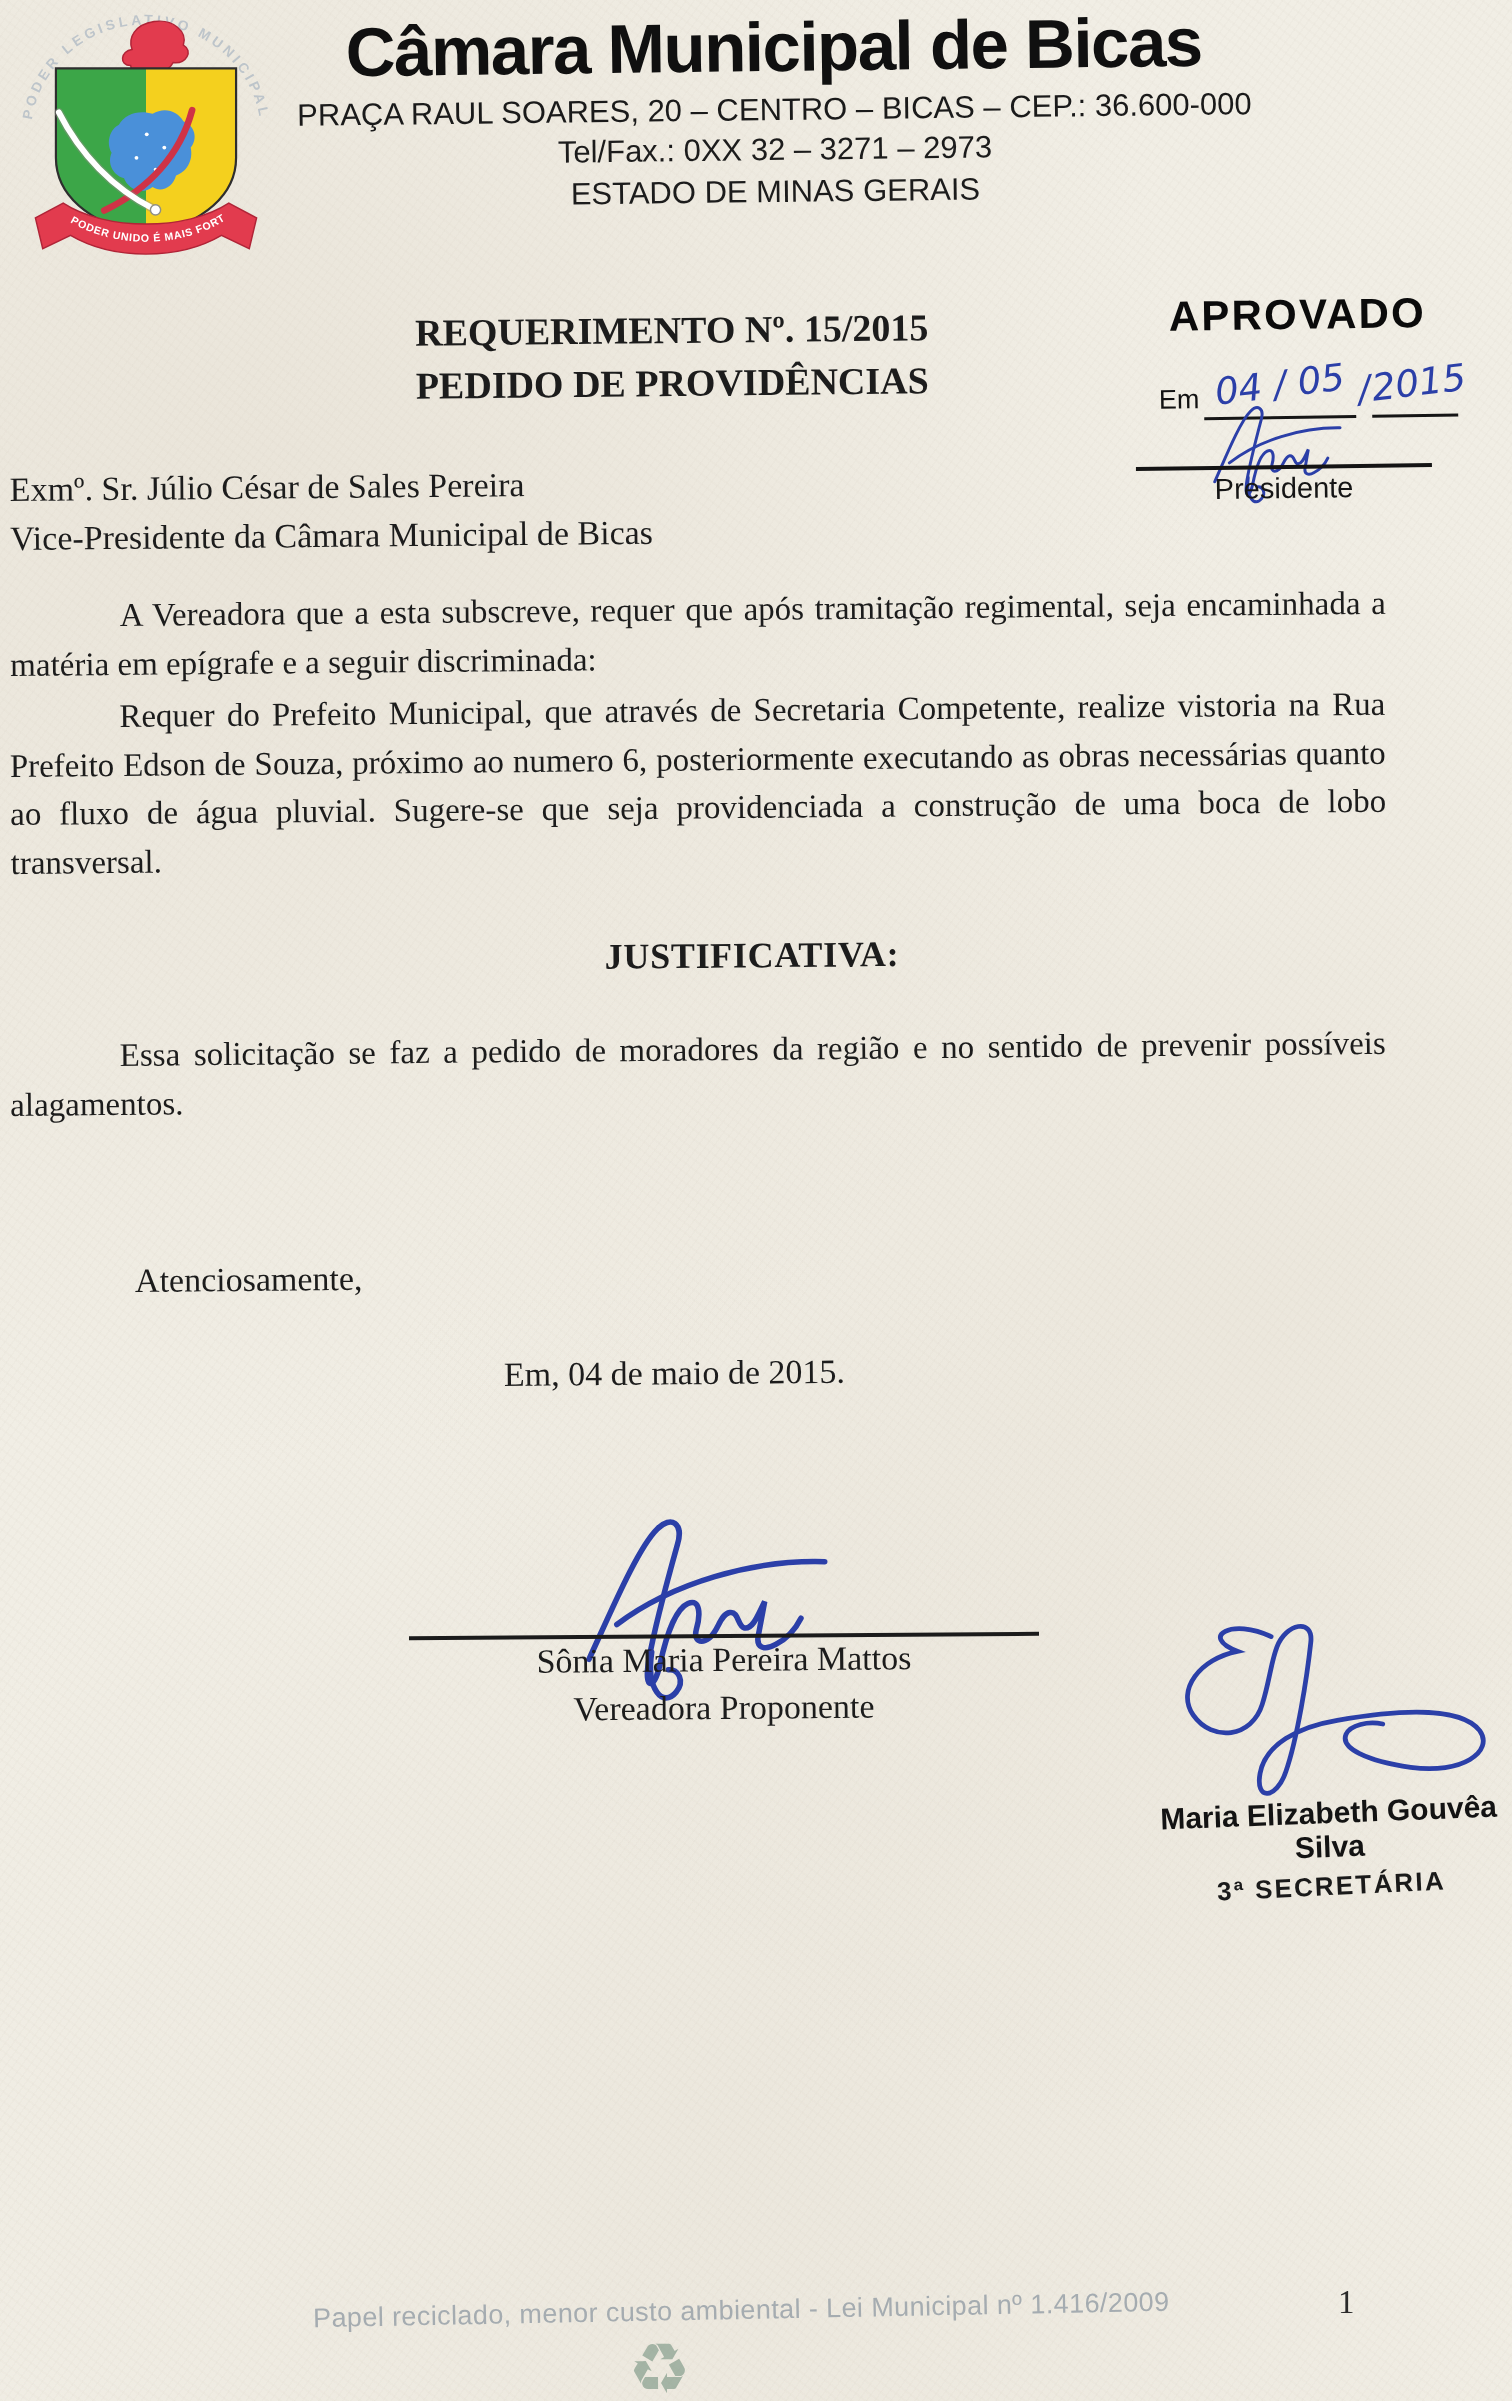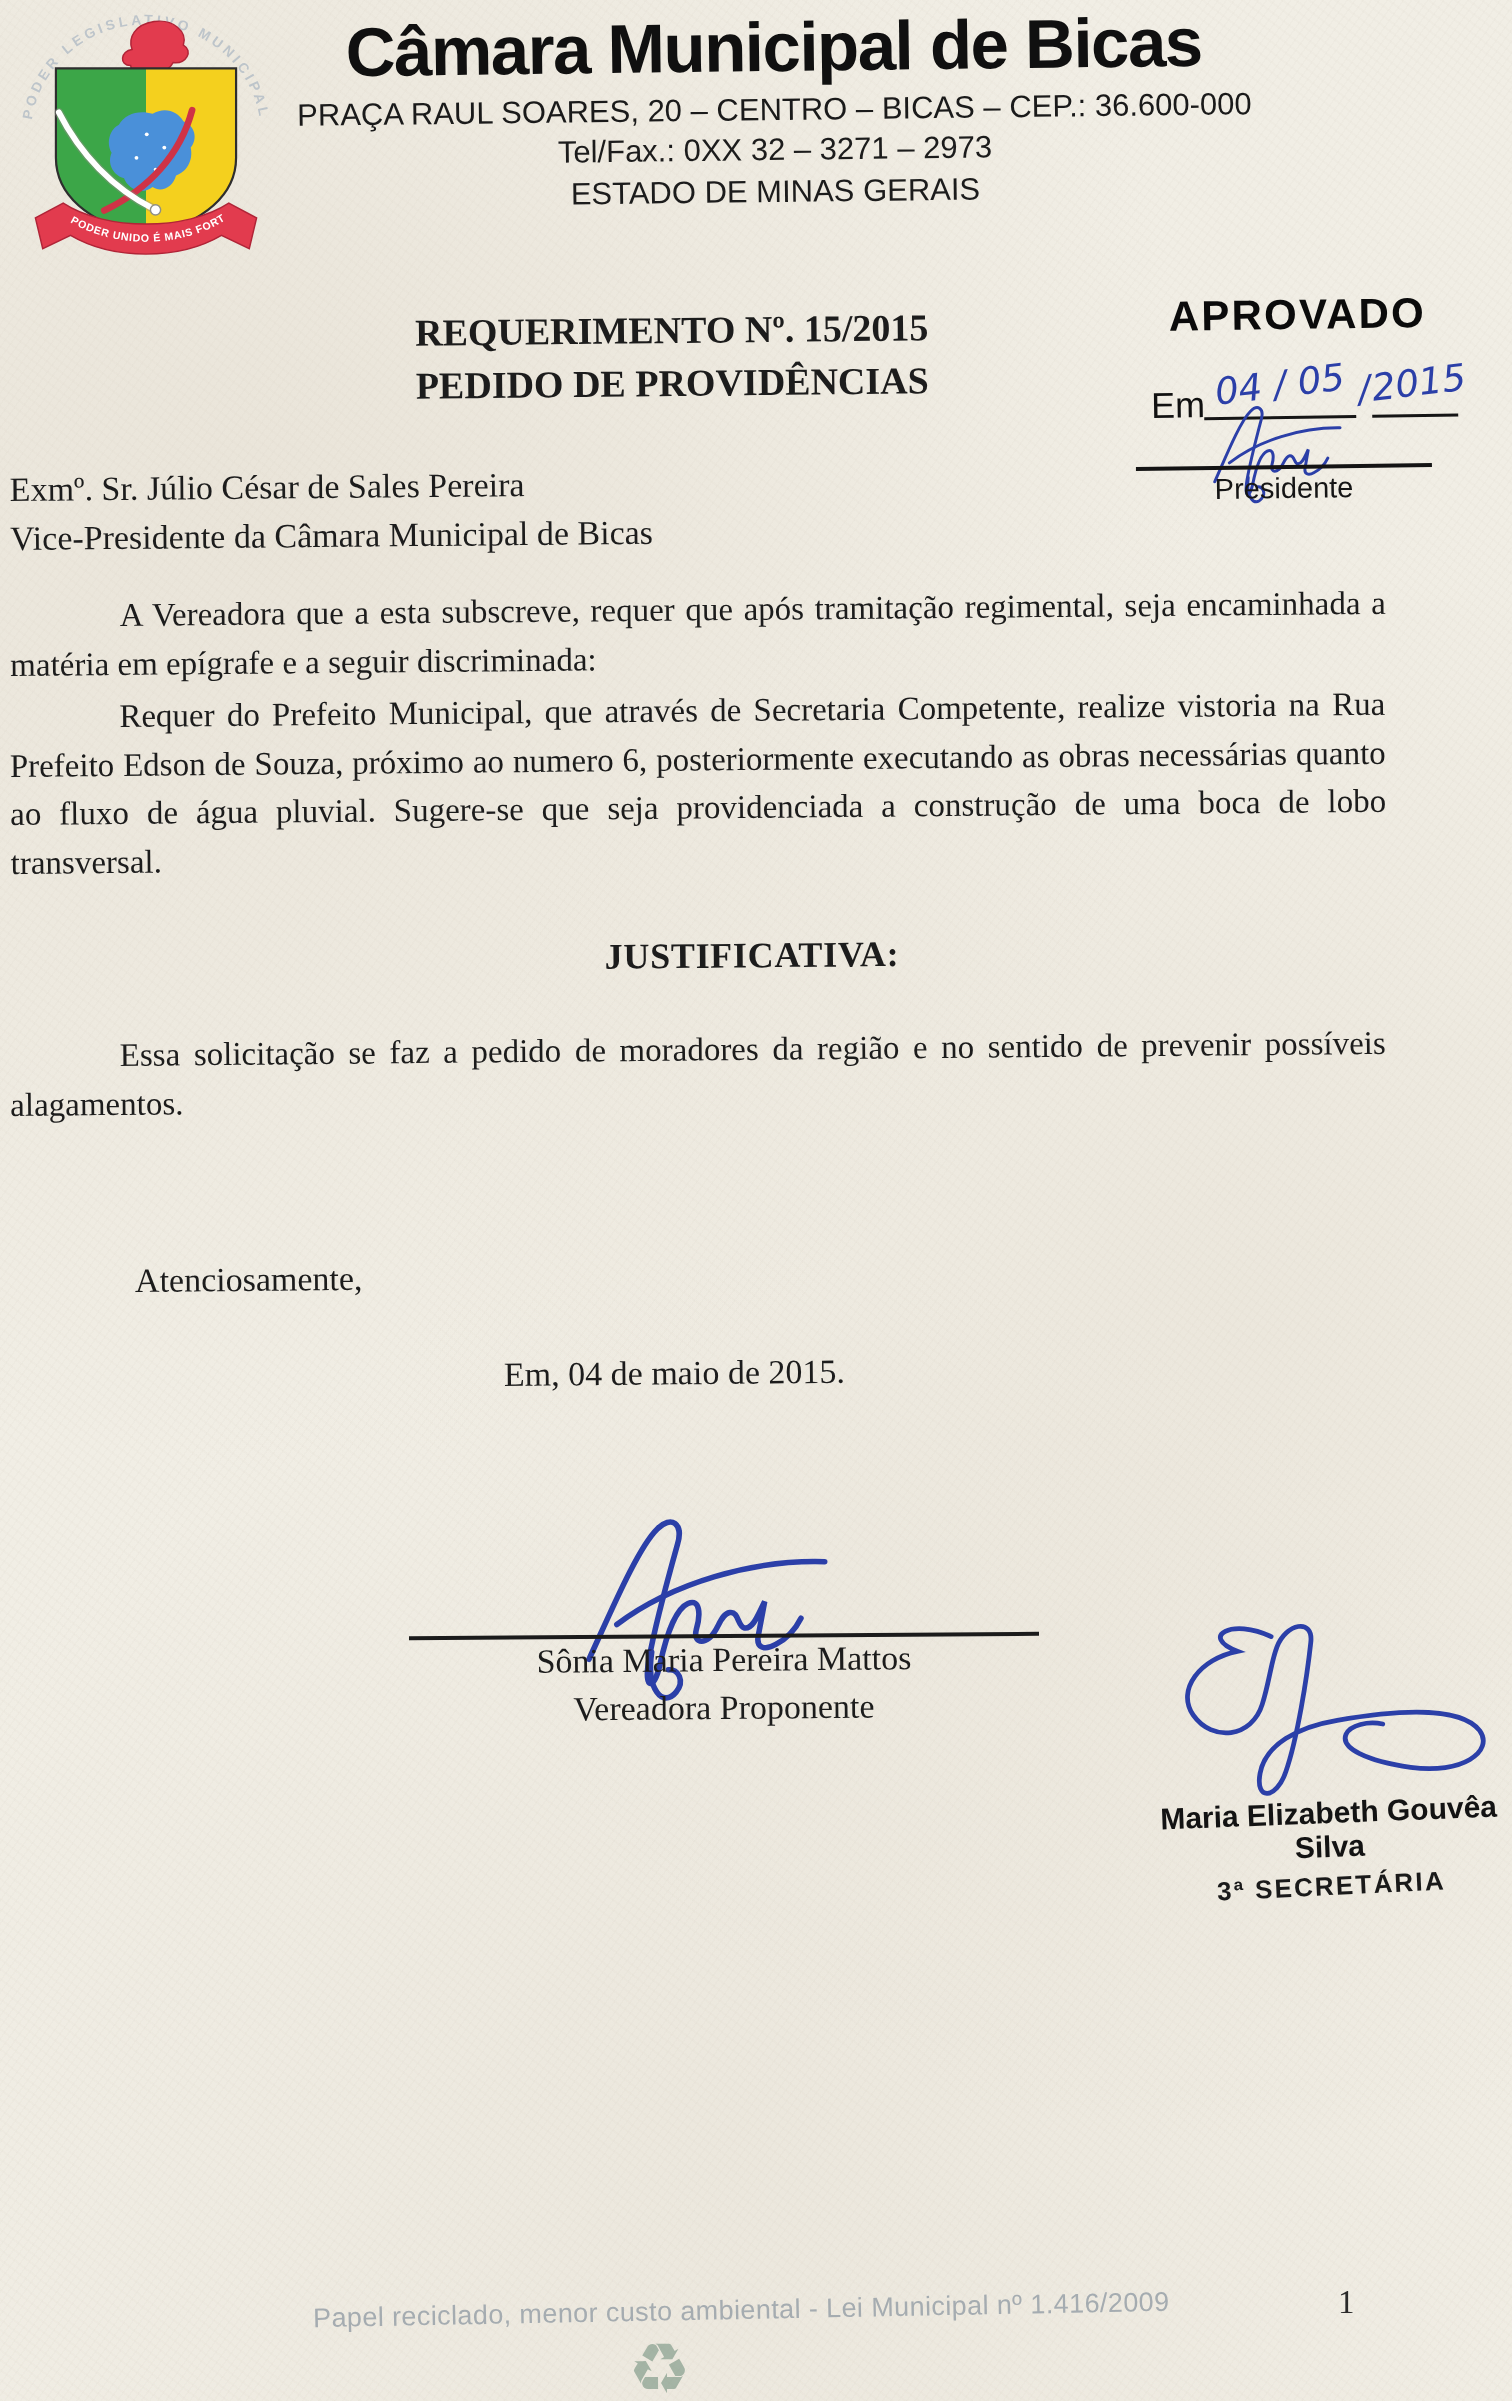--- a/index.html
+++ b/index.html
@@ -28,21 +28,21 @@
   .state{font-size:31px;margin-top:5.8px;}
 
   
   .title-block{left:343px;top:304px;width:658px;text-align:center;
     font-weight:bold;font-size:38px;line-height:1.40;transform:rotate(-0.6deg);}
 
   
   .stamp{left:1129px;top:291px;width:314px;height:219px;font-family:"Liberation Sans", sans-serif;transform:rotate(-0.8deg);}
   .stamp-label{position:absolute;left:41px;top:0;font-size:42px;font-weight:bold;letter-spacing:2.2px;color:#0b0b0b;}
   .stamp-daterow{position:absolute;left:22px;top:82px;width:292px;height:44px;}
-  .em-label{position:absolute;left:0;top:10.2px;font-size:36px;color:#111;}
+  .em-label{position:absolute;left:8px;top:10.2px;font-size:27px;color:#111;}
   .dseg{position:absolute;border-bottom:3.7px solid #151515;text-align:center;}
   .dseg1{left:53px;top:-10.2px;width:152px;height:53px;}
   .dseg2{left:221px;top:-10.2px;width:86px;height:53px;}
   .dslash{position:absolute;left:207px;top:-4.4px;}
   .ink{color:#2b3fa8;font-family:"DejaVu Sans", sans-serif;font-style:italic;font-size:37px;
     display:inline-block;transform:rotate(-6deg);}
   .stamp-sig{position:absolute;left:73px;top:108px;width:150px;height:115px;}
   .stamp-line{position:absolute;left:5.8px;top:174px;width:296px;height:3.7px;background:#141414;}
   .stamp-role{position:absolute;left:5.8px;top:181px;width:296px;text-align:center;font-size:29px;color:#151515;}
 

